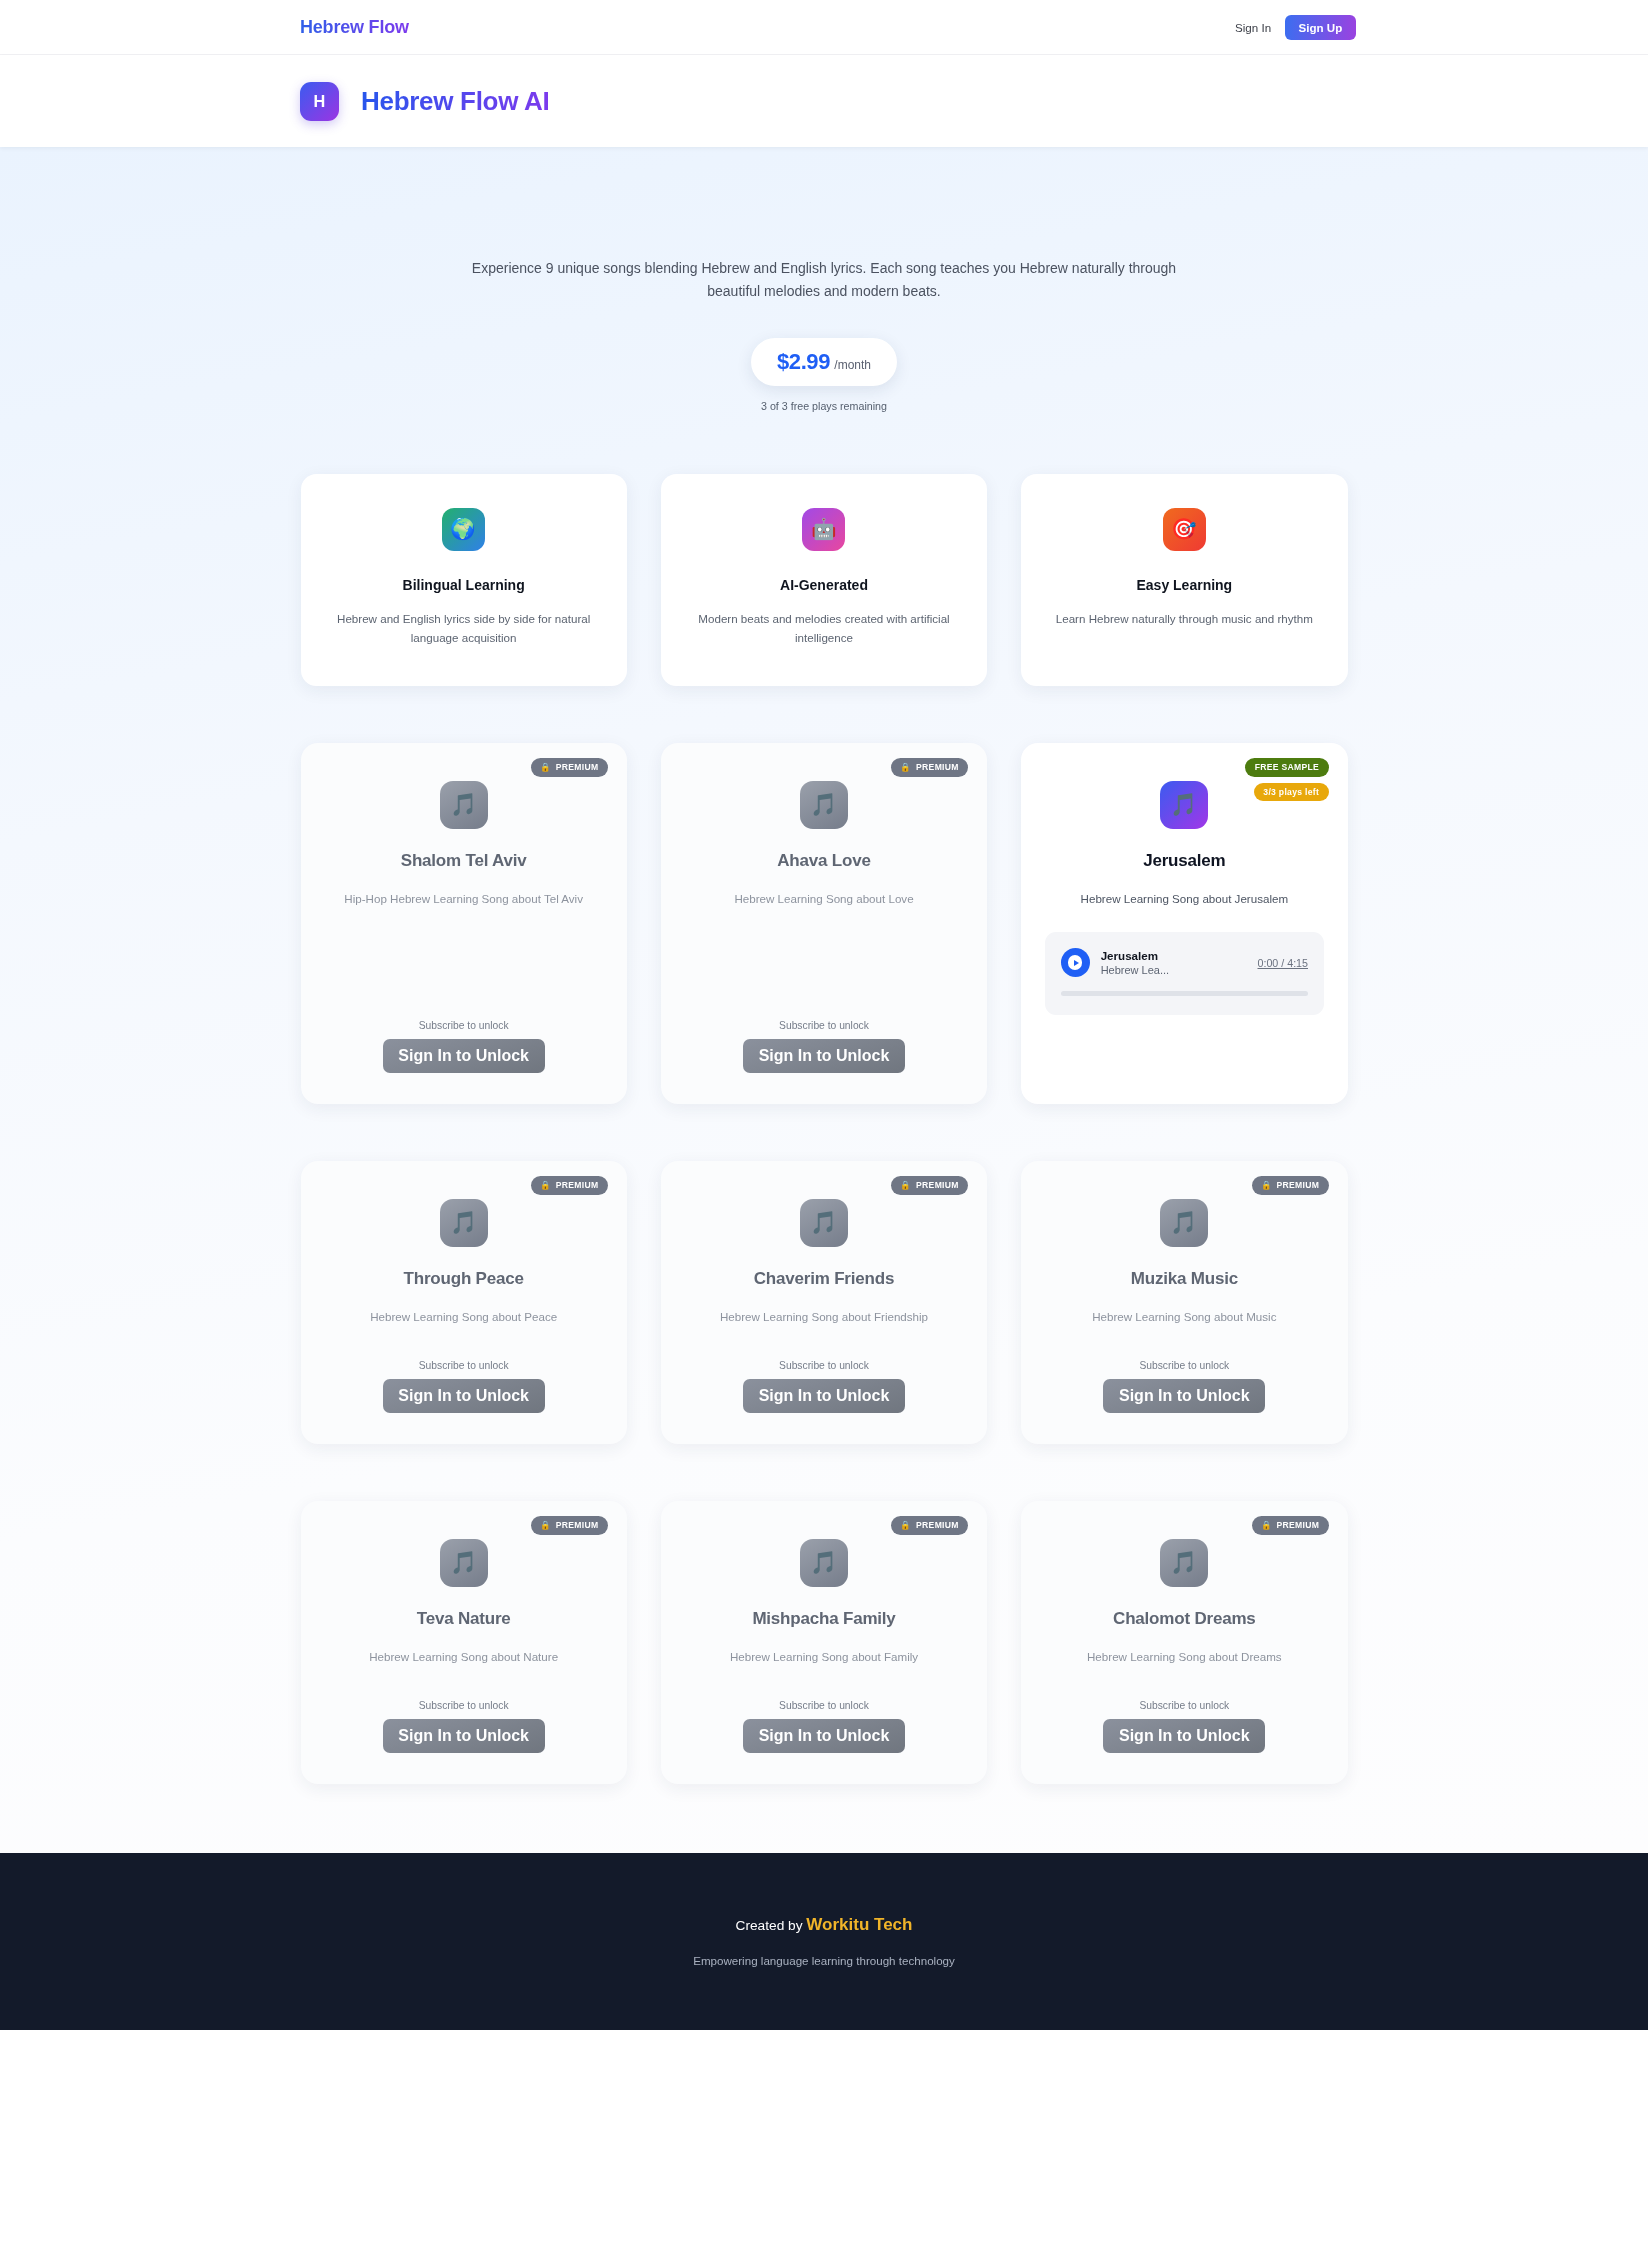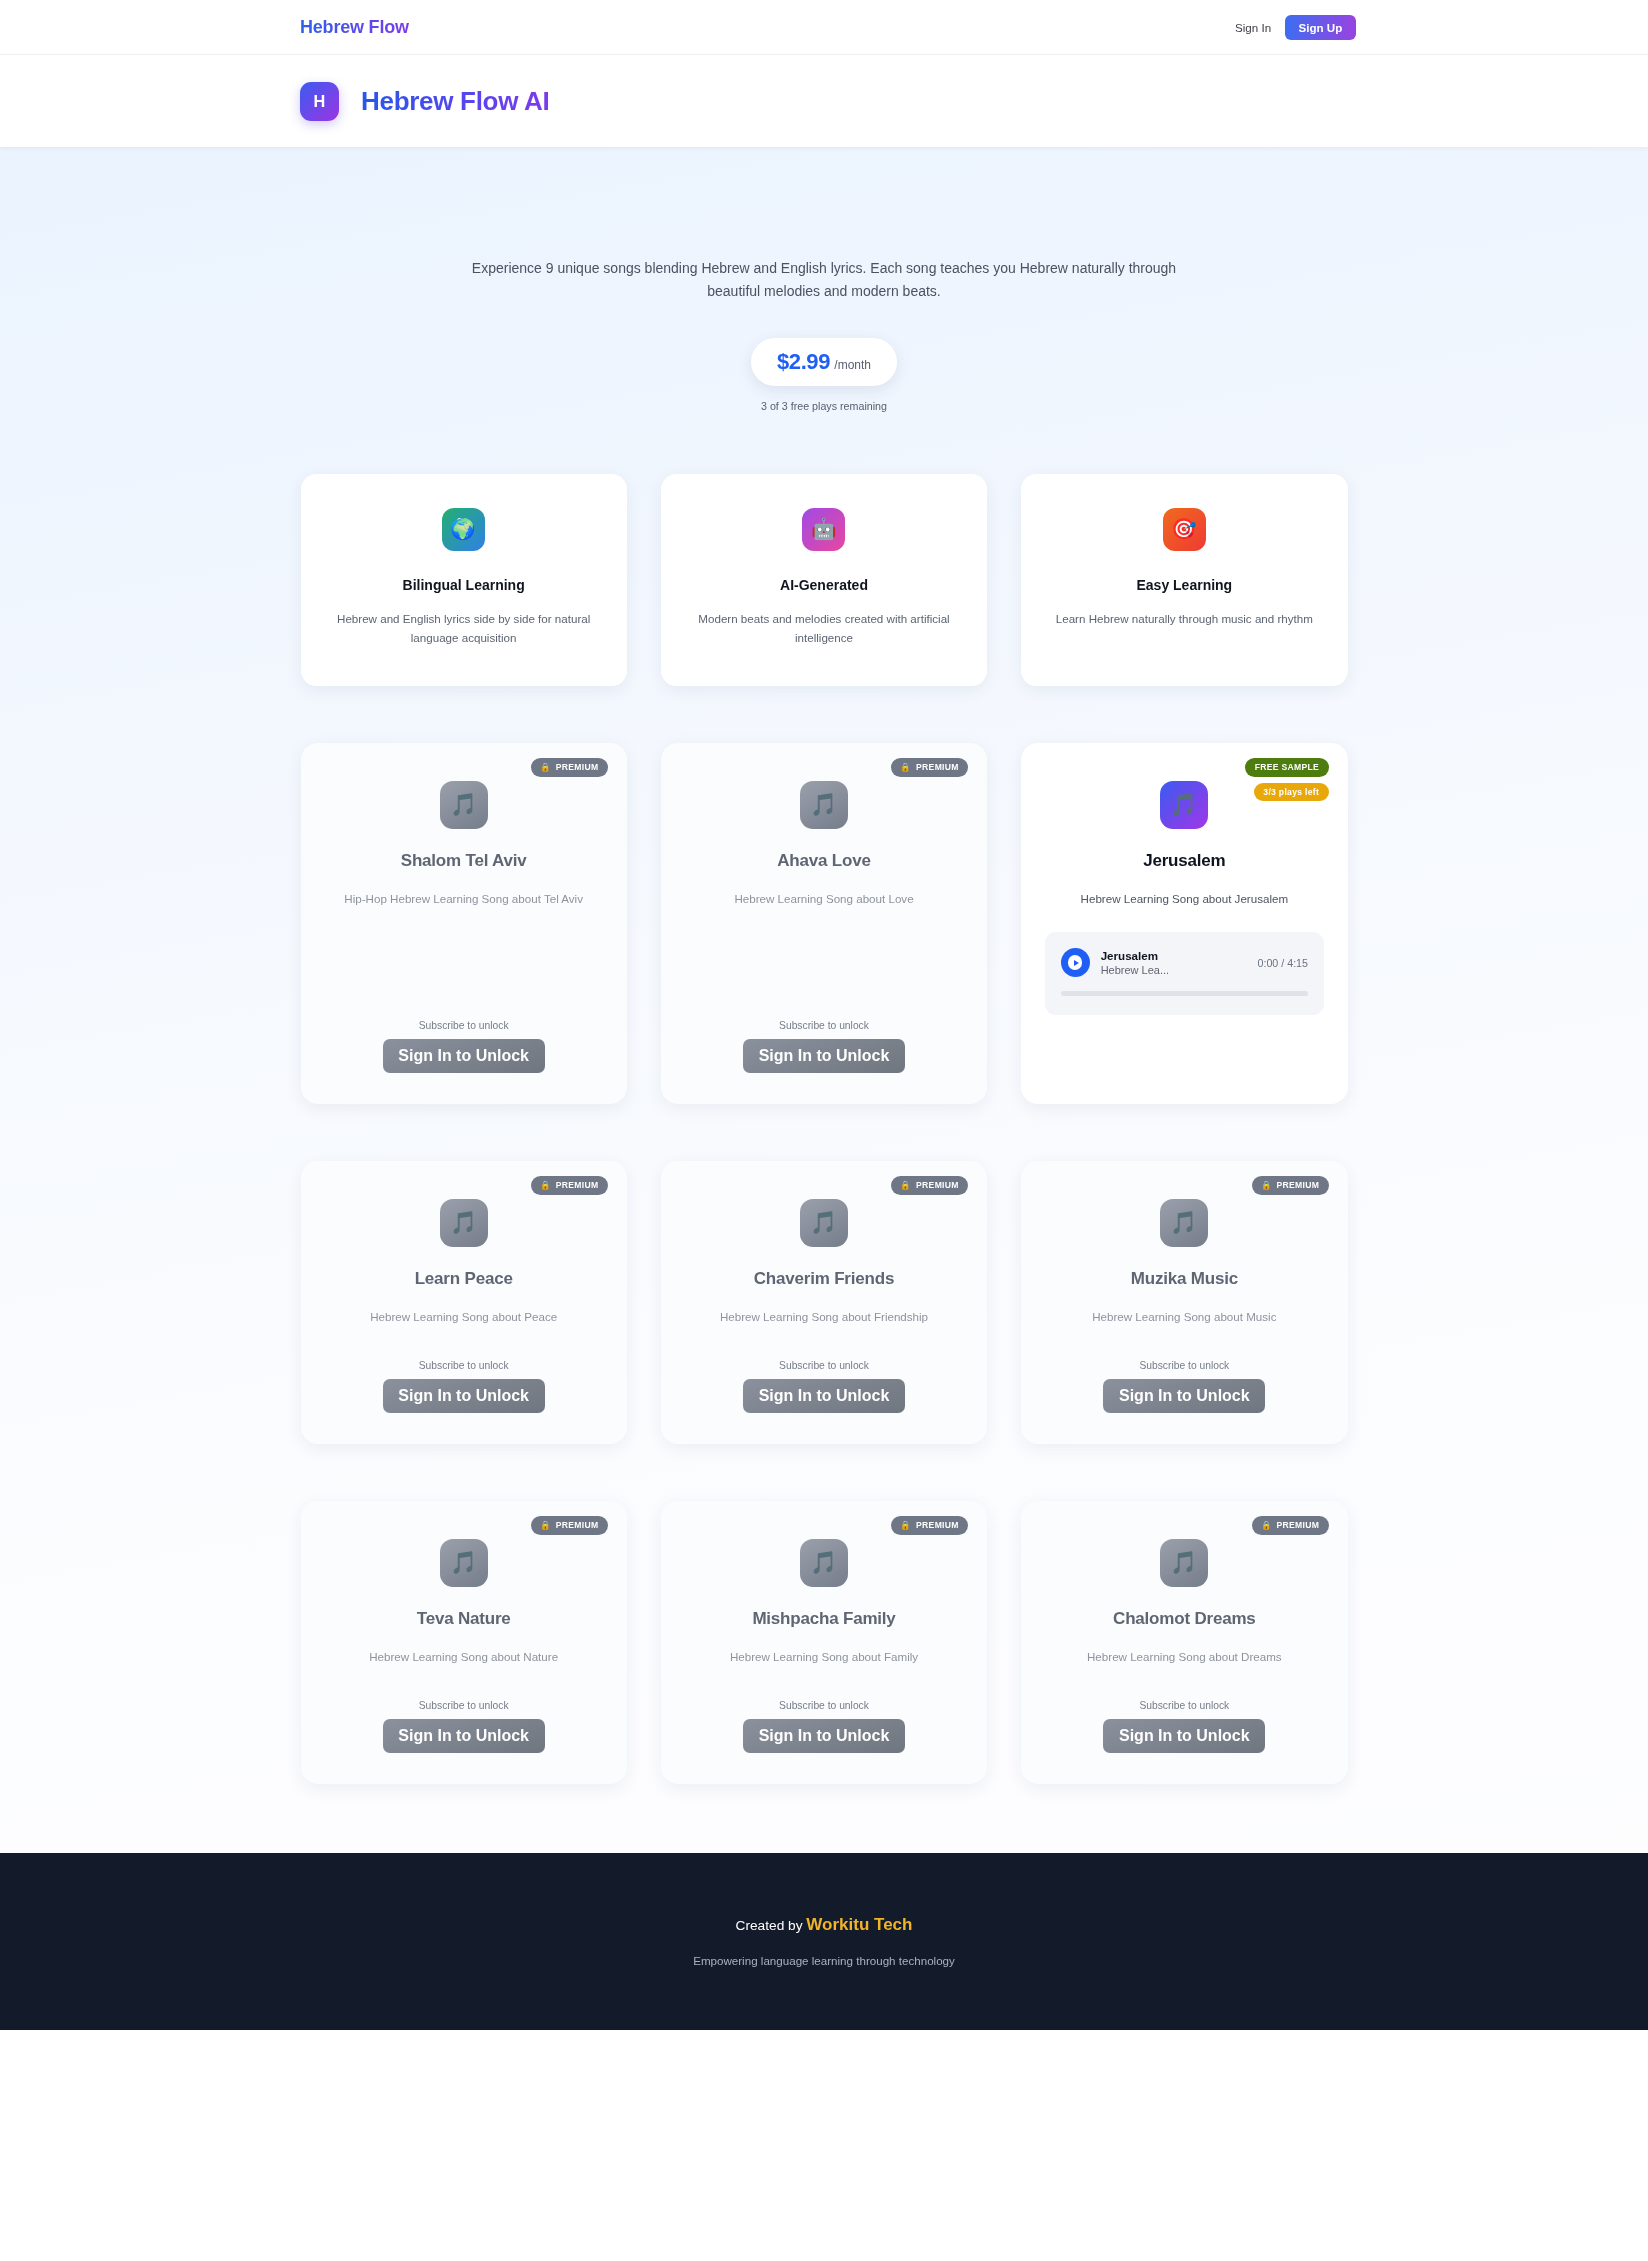--- a/index.html
+++ b/index.html
@@ -359,20 +359,21 @@
     font-size: 11px;
     color: #5d6573;
     line-height: 1.35;
     white-space: nowrap;
     overflow: hidden;
   }
   .player-time {
     font-size: 10.7px;
     color: #6b7280;
     white-space: nowrap;
+    text-decoration: underline;
   }
   .player-track {
     margin-top: 13px;
     height: 5.2px;
     border-radius: 2.6px;
     background: #dfe2e8;
     cursor: pointer;
   }
 
   
@@ -510,21 +511,21 @@
     <div class="grid3">
 
       <div class="song-card mid">
         <div class="badge-stack">
           <div class="badge badge-premium">
               <span>🔒</span>
               <span>PREMIUM</span>
             </div>
         </div>
         <div class="song-art art-locked">🎵</div>
-        <div class="song-title">Learn Peace</div>
+        <div class="song-title">Through Peace</div>
         <div class="song-desc">Hebrew Learning Song about Peace</div>
         <div class="song-foot">
           <div class="unlock-note">Subscribe to unlock</div>
           <button class="unlock-btn">Sign In to Unlock</button>
         </div>
       </div>
 
       <div class="song-card mid">
         <div class="badge-stack">
           <div class="badge badge-premium">

